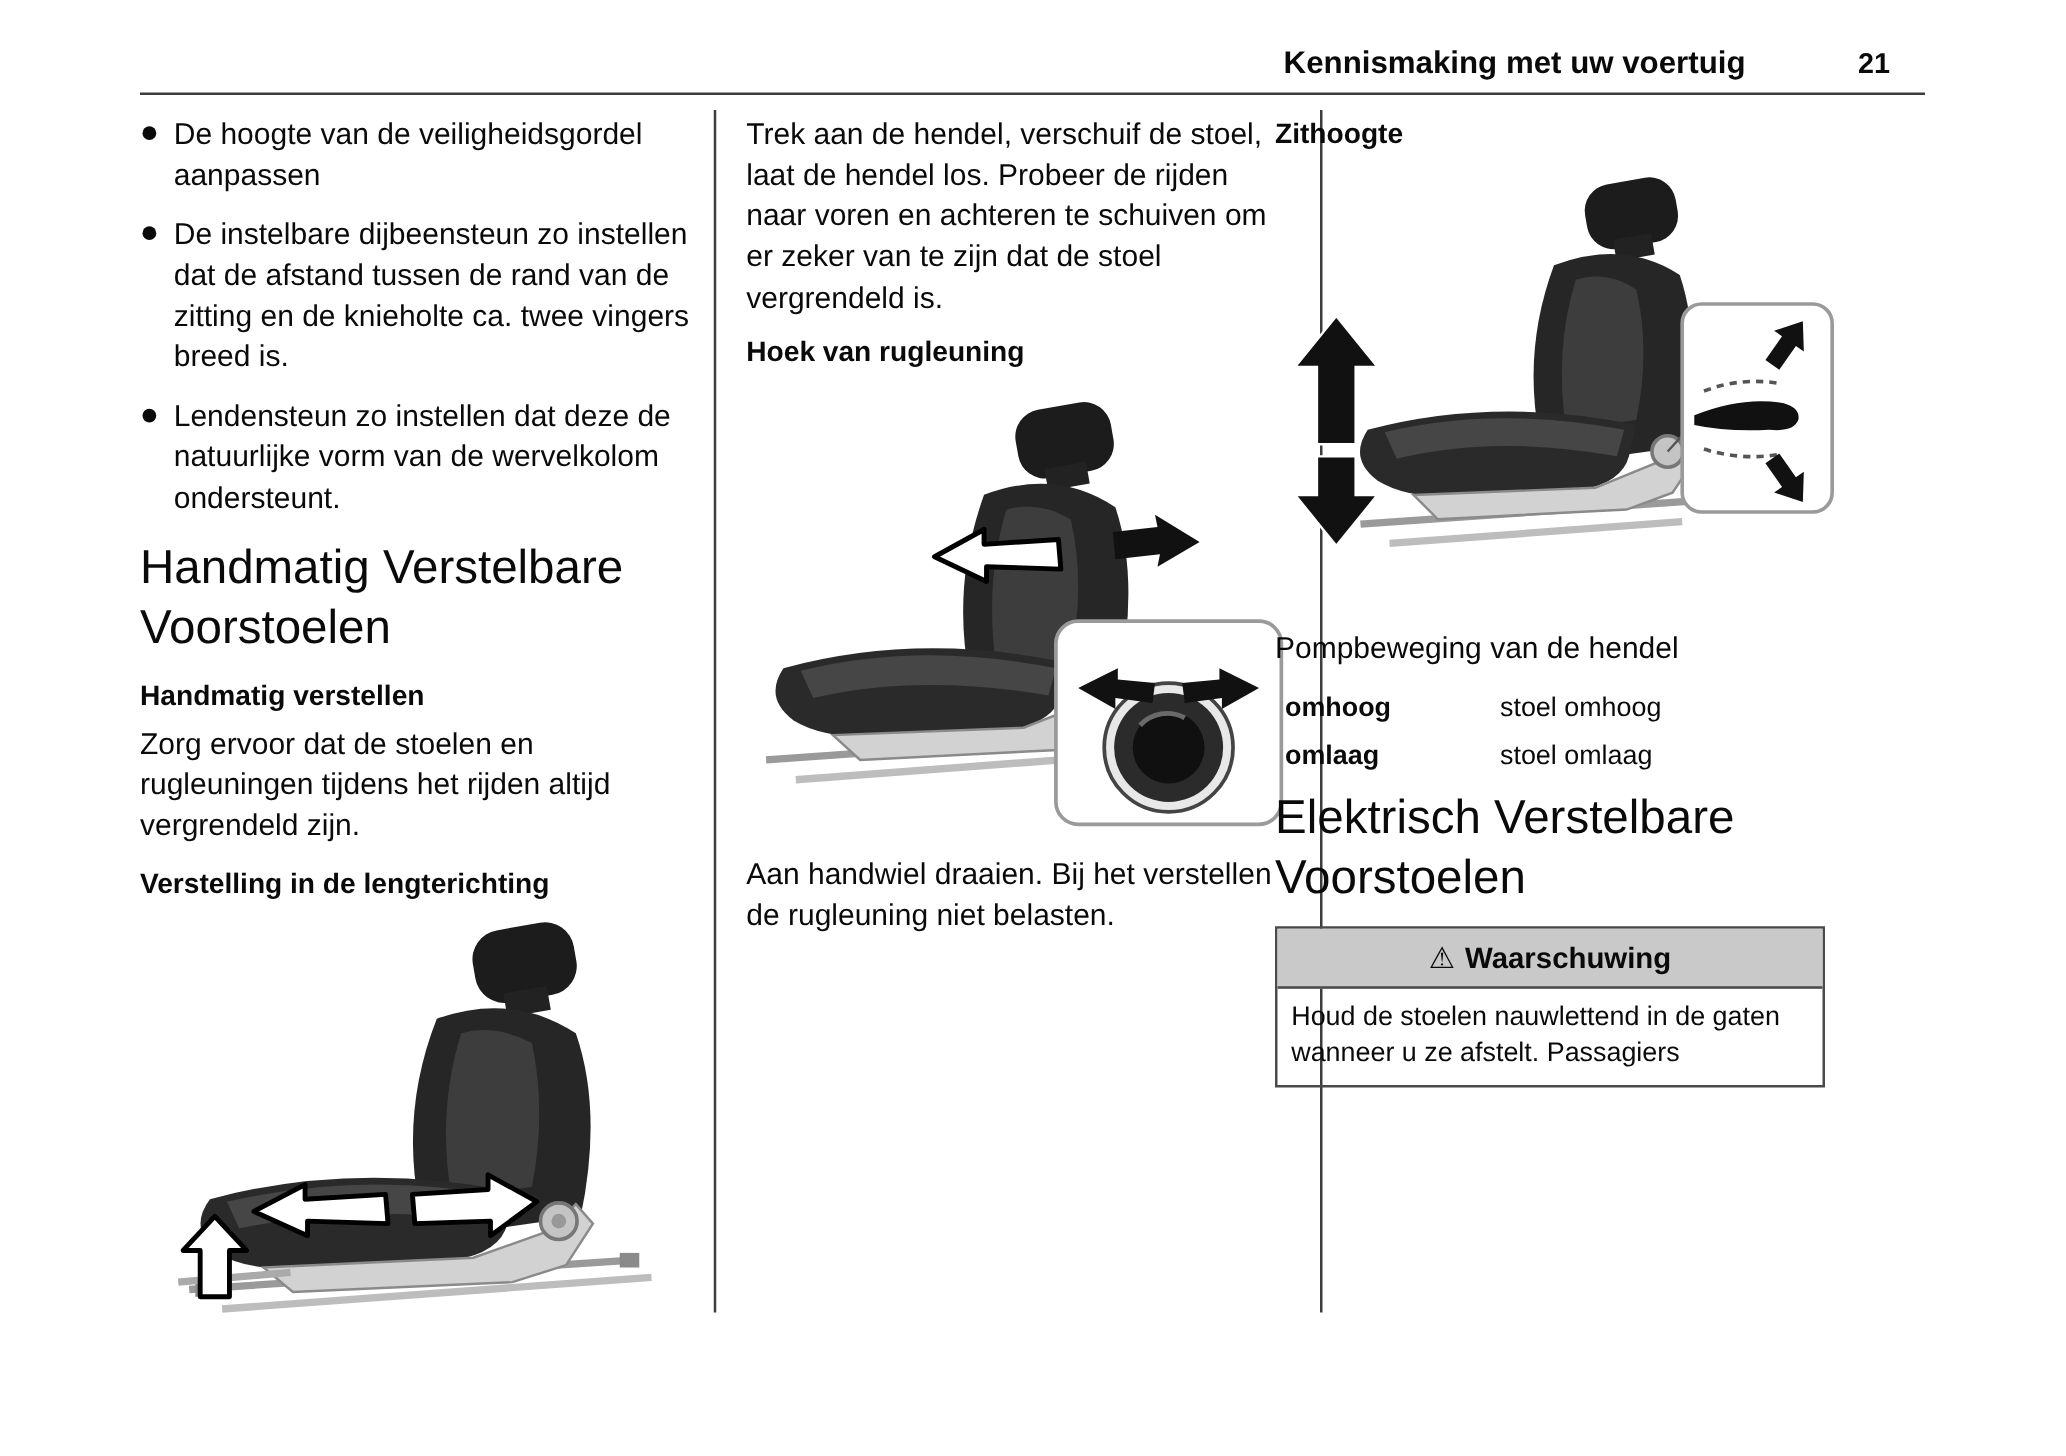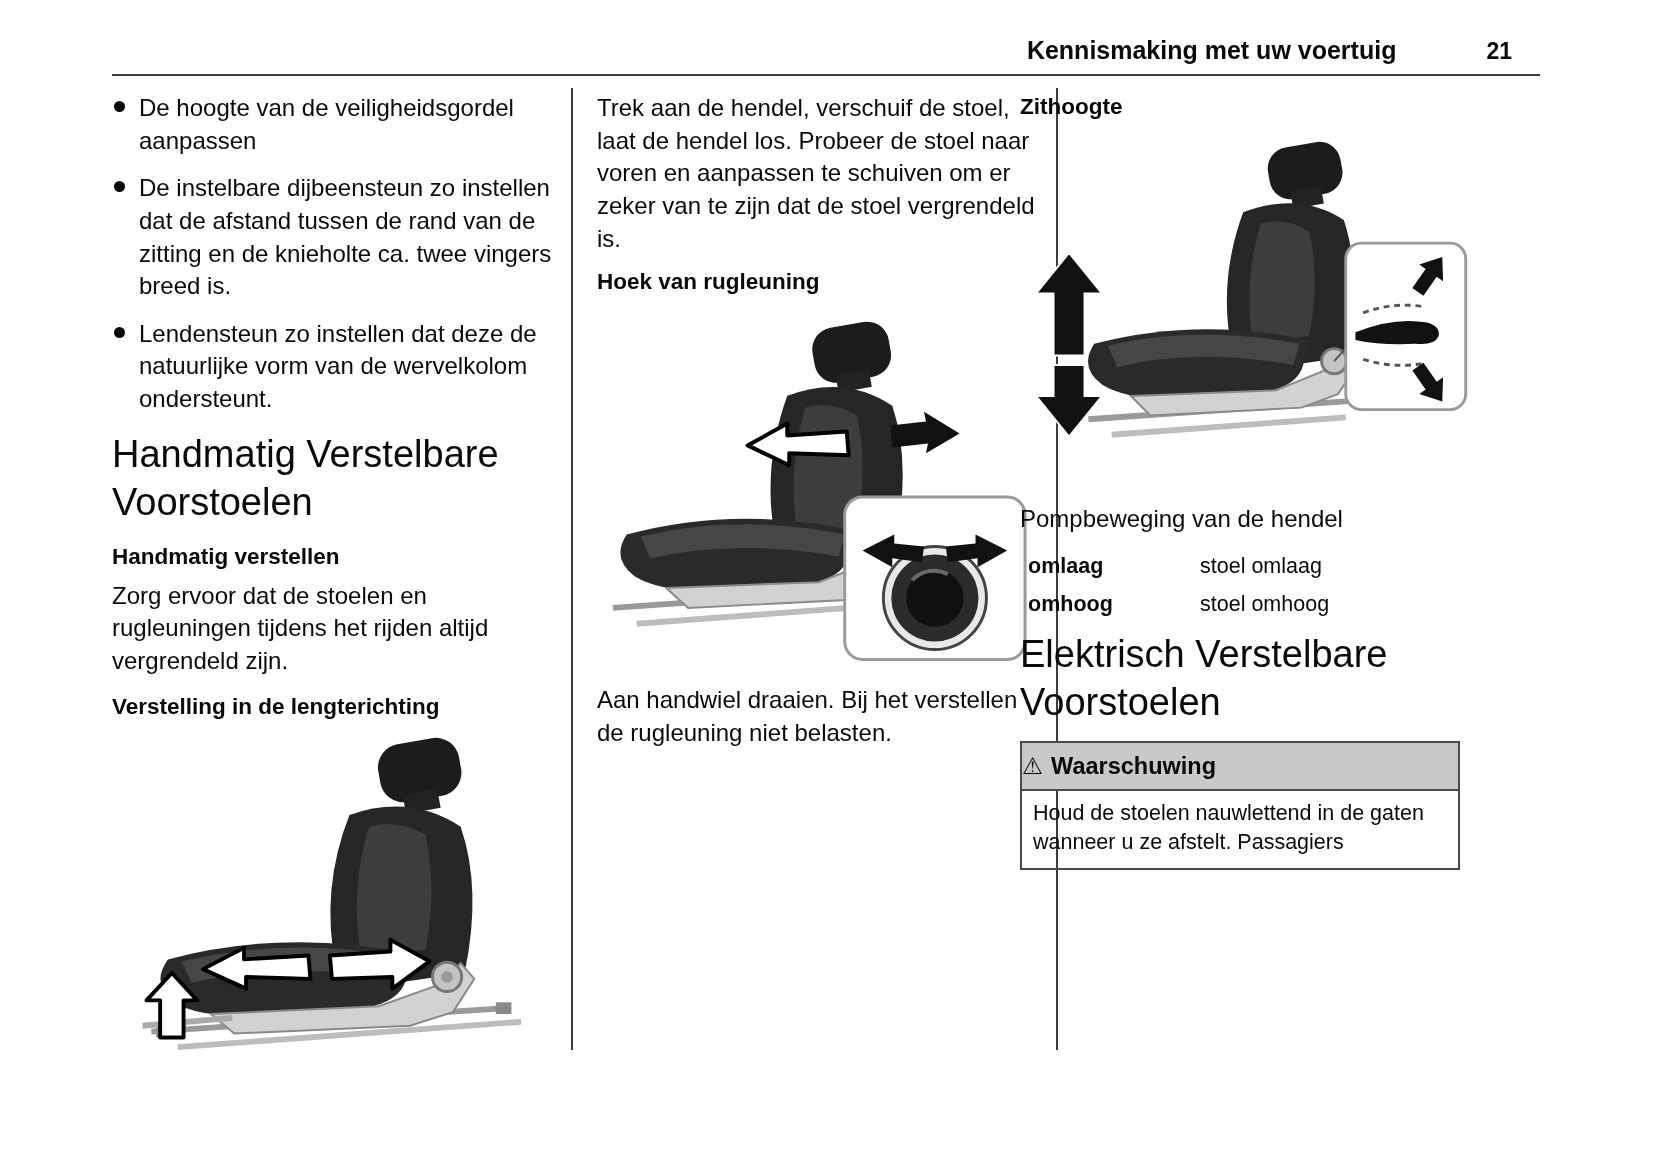--- a/index.html
+++ b/index.html
@@ -44,21 +44,21 @@
   
   .kv { margin-top:18px; }
   .kv-row { display:flex; margin-bottom:13px; padding-left:8px; }
   .kv-key { width:172px; font-weight:bold; font-size:21.5px; }
   .kv-val { font-size:21.5px; }
 
   
   .warnbox { margin-top:14px; border:2px solid #4a4a4a; width:440px; }
   .warnhead {
     background:#c9c9c9; border-bottom:2px solid #4a4a4a;
-    font-size:23.5px; font-weight:bold; padding:9px 0;
+    text-align:center; font-size:23.5px; font-weight:bold; padding:9px 0;
   }
   .warnhead .warn-icon { font-weight:normal; margin-right:8px; }
   .warnbody { padding:8px 11px 10px 11px; font-size:21.5px; line-height:1.38; }
   .warnbody p + p { margin-top:0; }
 </style>
 </head>
 <body>
 
 <div class="page">
 
@@ -123,21 +123,21 @@
       </g>
 
       <polygon points="88,242 130,220 130,232 196,228 198,252 132,250 132,262" fill="#fff" stroke="#000" stroke-width="4" stroke-linejoin="round"></polygon>
       <polygon points="320,234 280,212 280,224 218,228 220,252 282,250 282,262" fill="#fff" stroke="#000" stroke-width="4" stroke-linejoin="round"></polygon>
       <polygon points="56,246 82,274 68,274 68,312 44,312 44,274 30,274" fill="#fff" stroke="#000" stroke-width="4" stroke-linejoin="round"></polygon>
     </svg>
   </div>
 
   <div class="col col2">
 
-    <p class="body-text">Trek aan de hendel, verschuif de stoel, laat de hendel los. Probeer de stoel naar voren en aanpassen te schuiven om er zeker van te zijn dat de stoel vergrendeld is.</p>
+    <p class="body-text">Trek aan de hendel, verschuif de stoel, laat de hendel los. Probeer de rijden naar voren en achteren te schuiven om er zeker van te zijn dat de stoel vergrendeld is.</p>
     <h2 class="heading-sm mt12">Hoek van rugleuning</h2>
 
     <svg class="illus mt14" width="436" height="358" viewBox="0 0 440 360">
 
       <g>
         <path d="M16 300 L300 280" stroke="#9a9a9a" stroke-width="6" fill="none"></path>
         <path d="M40 316 L280 298" stroke="#bdbdbd" stroke-width="6" fill="none"></path>
       </g>
 
       <g>
@@ -222,26 +222,26 @@
         <path d="M340 210 Q380 194 414 200 Q428 204 426 214 Q422 224 402 222 Q368 224 340 218 Z" fill="#111"></path>
         <path d="M348 238 Q380 248 412 242" stroke="#555" stroke-width="3" stroke-dasharray="6 5" fill="none"></path>
         <polygon transform="translate(416,262) rotate(145)" points="0,-24 15,-4 7,-4 7,20 -7,20 -7,-4 -15,-4" fill="#111"></polygon>
       </g>
     </svg>
 
     <p class="body-text mt16">Pompbeweging van de hendel</p>
 
     <div class="kv">
       <div class="kv-row">
+        <span class="kv-key">omhoog</span>
+        <span class="kv-val">stoel omhoog</span>
+      </div>
+      <div class="kv-row">
         <span class="kv-key">omlaag</span>
         <span class="kv-val">stoel omlaag</span>
-      </div>
-      <div class="kv-row">
-        <span class="kv-key">omhoog</span>
-        <span class="kv-val">stoel omhoog</span>
       </div>
     </div>
 
     <h1 class="heading-lg mt14">Elektrisch Verstelbare Voorstoelen</h1>
 
     <div class="warnbox">
       <div class="warnhead">
         <span class="warn-icon">⚠</span><span>Waarschuwing</span>
       </div>
       <div class="warnbody">

